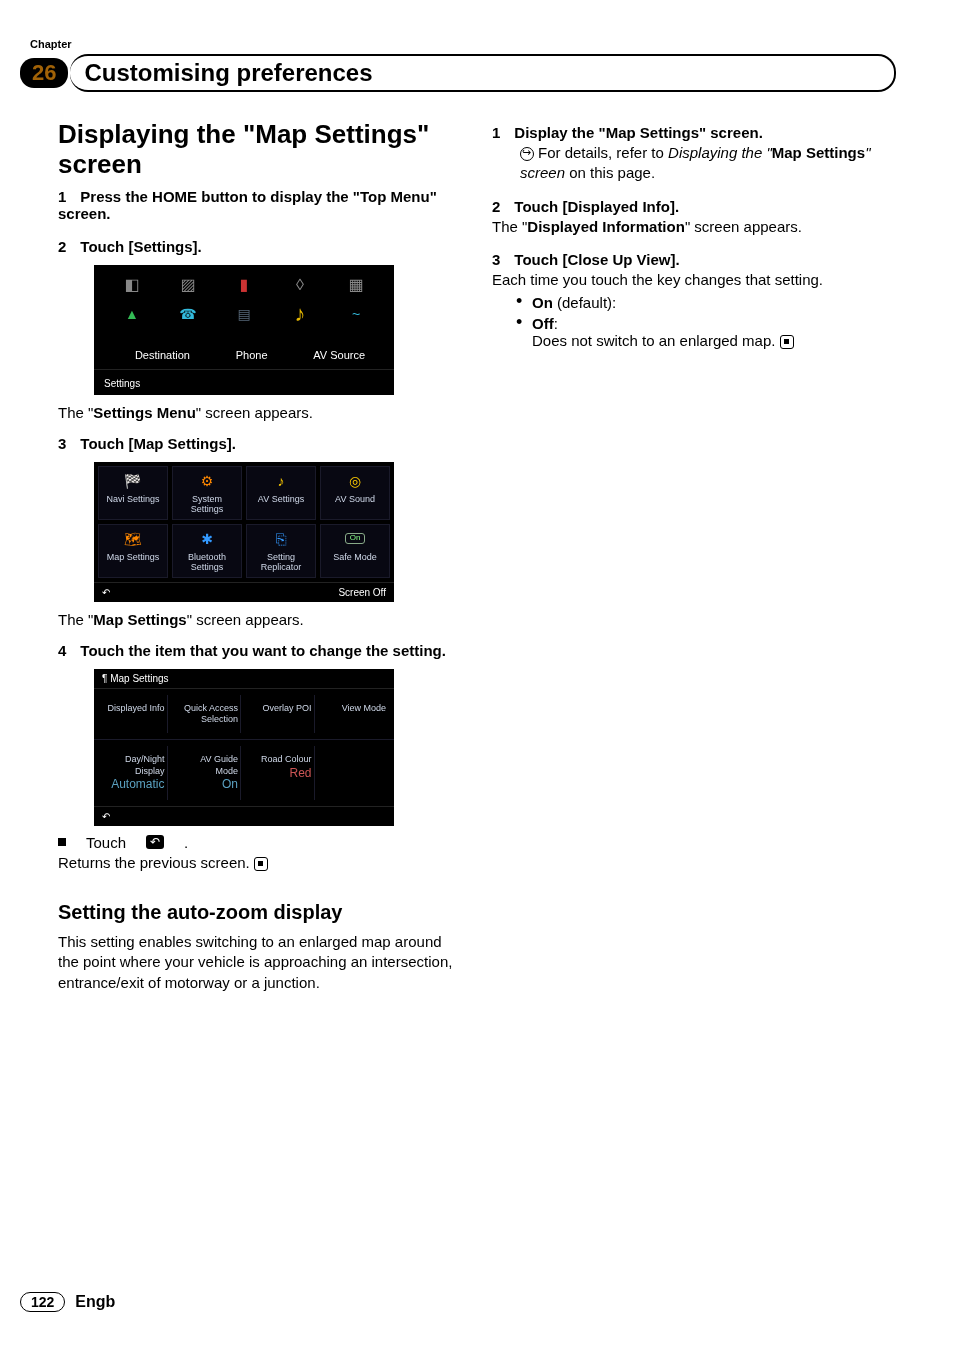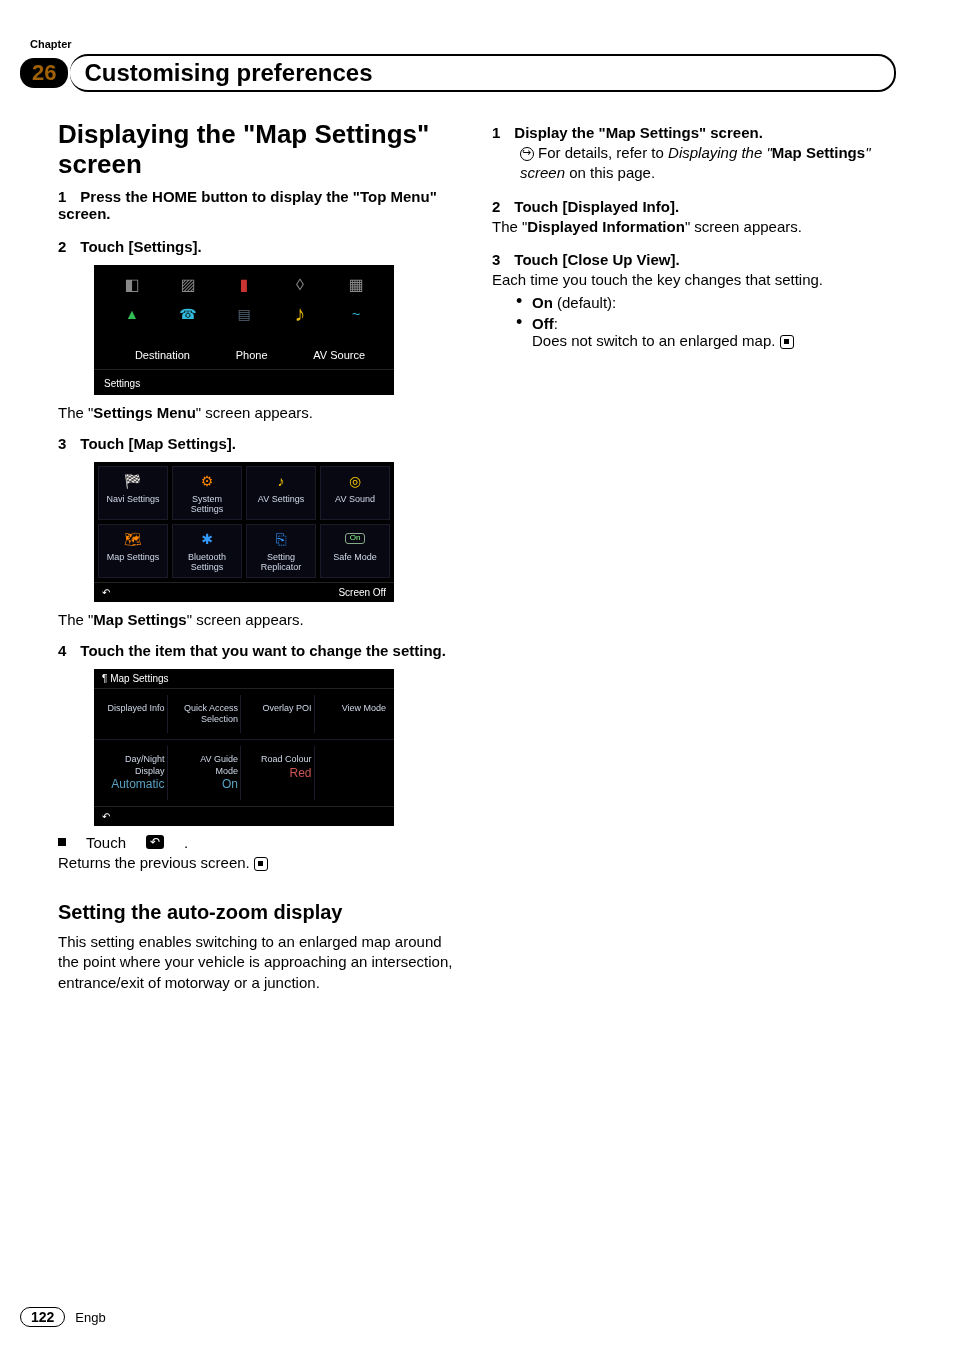--- a/index.html
+++ b/index.html
@@ -197,36 +197,36 @@
   .xref-arrow::after {
     content:"↪"; position:absolute; left:1px; top:-3px; font-size:11px;
   }
   ul.opts { list-style: none; margin: 4px 0 0 24px; }
   ul.opts > li { position: relative; padding-left: 16px; margin-top:4px; }
   ul.opts > li::before { content:"•"; position:absolute; left:0; font-size:18px; line-height:14px; }
   .opt-name { font-weight: bold; }
   .opt-desc { display:block; margin-left:0; }
   .footer {
     position:absolute;
-    bottom: 25px;
+    bottom: 40px;
     left: 20px;
     display:flex;
     align-items:center;
     gap:10px;
   }
   .page-num {
     border:1.5px solid #000;
     border-radius: 14px;
     padding: 1px 10px;
     font-weight:bold;
     font-size:14px;
   }
   .lang {
-    font-size:13px;
-    font-weight:normal;
+    font-size:16px;
+    font-weight:bold;
   }
   .italic { font-style: italic; }
   .bold { font-weight: bold; }
 </style>
 </head>
 <body>
 
 <div class="page">
 
   <div class="chapter-label">Chapter</div>

